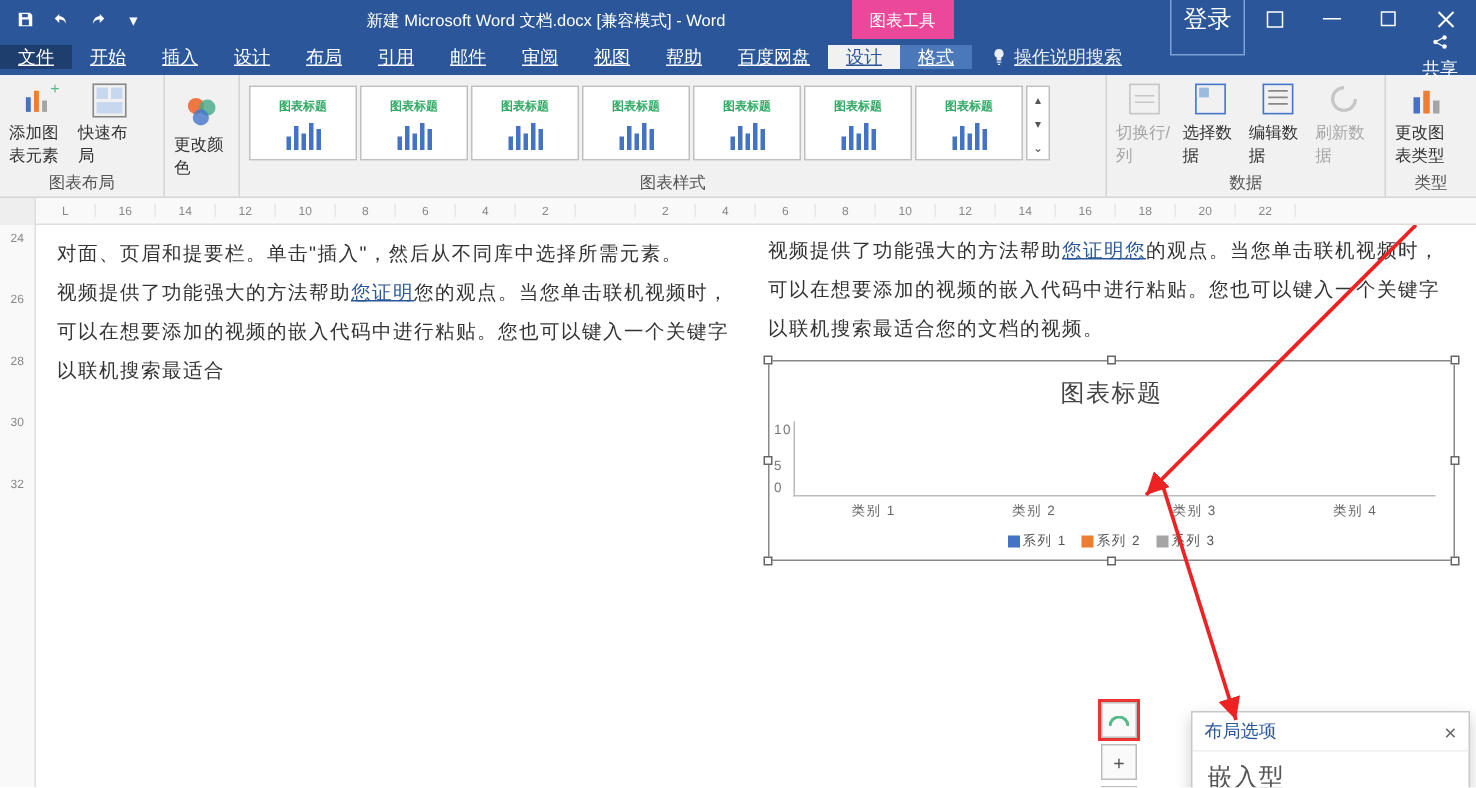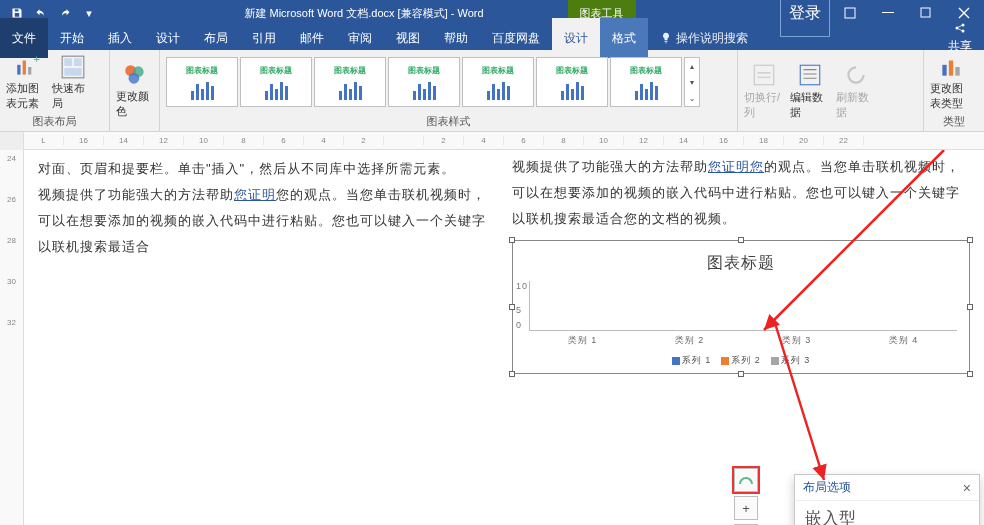--- a/index.html
+++ b/index.html
@@ -4,28 +4,28 @@
 <style>
   * { margin: 0; padding: 0; box-sizing: border-box; font-family: "Microsoft YaHei", "Segoe UI", sans-serif; }
   body { width: 984px; height: 525px; overflow: hidden; background: #fff; }
 
   
   .title-bar { height: 26px; background: #2b579a; color: #fff; display: flex; align-items: center; font-size: 11px; }
   .title-bar .qat { display: flex; align-items: center; gap: 2px; padding-left: 6px; }
   .qat-btn { width: 22px; height: 22px; display: flex; align-items: center; justify-content: center; color: #fff; }
   .qat-btn svg { width: 12px; height: 12px; }
   .title-center { flex: 1; text-align: center; display: flex; justify-content: center; align-items: center; gap: 4px; }
-  .context-tab-zone { background: #4d7c0f; height: 26px; display: flex; align-items: center; padding: 0 12px; margin-left: 80px; }
+  .context-tab-zone { background: #ec4899; height: 26px; display: flex; align-items: center; padding: 0 12px; margin-left: 80px; }
   .title-right { display: flex; align-items: center; gap: 2px; padding-right: 2px; }
   .login-btn { border: 1px solid #7da3d6; padding: 12px 8px; font-size: 16px; }
   .win-btn { width: 36px; height: 26px; display: flex; align-items: center; justify-content: center; }
 
   
   .ribbon-tabs { height: 24px; background: #2b579a; color: #fff; display: flex; align-items: center; font-size: 12px; }
-  .rtab { padding: 0 12px; height: 40px; display: flex; align-items: center; }
+  .rtab { padding: 0 12px; height: 16px; display: flex; align-items: center; text-decoration: underline; }
   .rtab.file { background: #1e3e6e; }
   .rtab.active { background: #f1f1f1; color: #2b579a; }
   .rtab.context { background: #4a78b8; }
   .rtab-tell { display: flex; align-items: center; gap: 4px; opacity: .9; }
   .rtab-tell svg { width: 12px; height: 12px; }
   .ribbon-tabs .spacer { flex: 1; }
   .share-btn { padding: 0 12px; display: flex; align-items: center; gap: 4px; flex-direction: column; }
 
   
   .ribbon { height: 82px; background: #f1f1f1; border-bottom: 1px solid #d4d4d4; display: flex; }
@@ -314,31 +314,39 @@
       <div class="data-btn disabled">
           <div class="ic"><svg width="26" height="26" viewBox="0 0 24 24">
               <rect x="3" y="3" width="18" height="18" fill="none" stroke="#888"></rect>
               <path d="M6 10h12M6 14h12" stroke="#888"></path>
             </svg></div>
           <span>切换行/列</span>
         </div>
       <div class="data-btn">
           <div class="ic"><svg width="26" height="26" viewBox="0 0 24 24">
               <rect x="3" y="3" width="18" height="18" fill="none" stroke="#47c"></rect>
+              <rect x="5" y="5" width="6" height="6" fill="#9bd"></rect>
+            </svg></div>
+          <span>选择数据</span>
+        </div>
+      <div class="data-btn">
+          <div class="ic"><svg width="26" height="26" viewBox="0 0 24 24">
+              <rect x="3" y="3" width="18" height="18" fill="none" stroke="#47c"></rect>
               <path d="M6 7h12M6 11h12M6 15h12" stroke="#888"></path>
             </svg></div>
           <span>编辑数据</span>
         </div>
       <div class="data-btn disabled">
           <div class="ic"><svg width="26" height="26" viewBox="0 0 24 24">
               <path d="M12 4a8 8 0 108 8h-2a6 6 0 11-6-6V4z" fill="#888"></path>
             </svg></div>
           <span>刷新数据</span>
         </div>
     </div>
+    <div class="label">数据</div>
   </div>
 
   <div class="group" style="width:60px;border-right:none">
     <div class="controls">
       <div class="big-btn">
         <div class="ic">
             <svg width="26" height="26" viewBox="0 0 24 24">
               <rect x="4" y="10" width="4" height="10" fill="#4472c4"></rect>
               <rect x="10" y="6" width="4" height="14" fill="#ed7d31"></rect>
               <rect x="16" y="12" width="4" height="8" fill="#a5a5a5"></rect>

